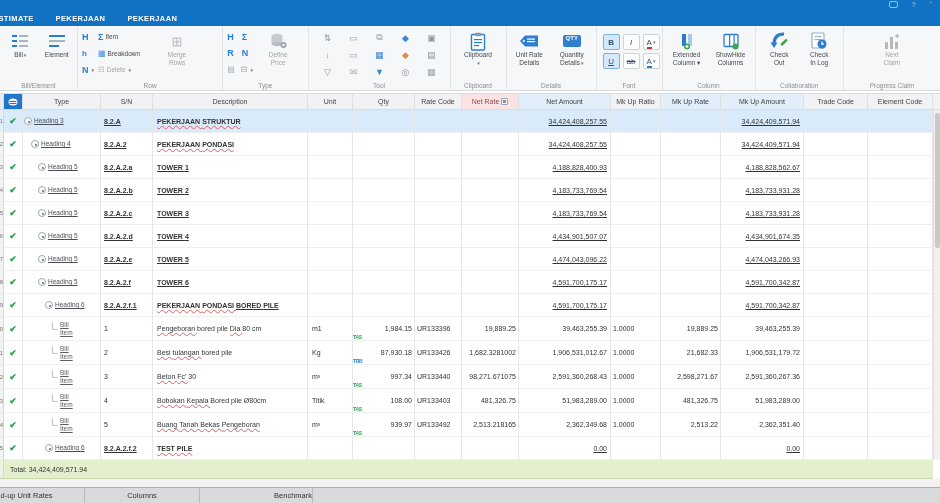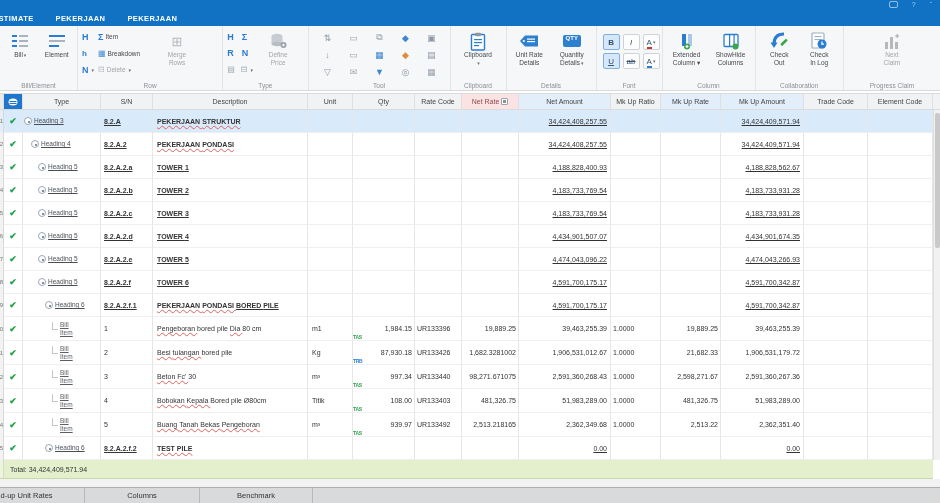--- a/index.html
+++ b/index.html
@@ -114,21 +114,21 @@
 
   
   .gapstrip { position:absolute; left:0; top:479px; width:940px; height:8px; background:#f2f2f2; }
   .statusbar { position:absolute; left:0; top:487px; width:940px; height:16px; background:#d8dadb;
     border-top:1px solid #adb0b2; display:flex; }
   .stab { height:100%; display:flex; align-items:center; justify-content:center;
     border-right:1px solid #b7babc; font-size:7.5px; color:#333; overflow:hidden; white-space:nowrap; }
   .stab.t1 { width:85px; justify-content:flex-start; }
   .stab.t1 span { margin-left:-12px; }
   .stab.t2 { width:115px; }
-  .stab.t3 { width:113px; }
+  .stab.t3 { width:113px;justify-content:flex-end; }
 
   svg { display:block; }
 </style>
 </head>
 <body>
 
 <div class="app">
 
   <div class="titlebar">
     <div class="tb-icons">

